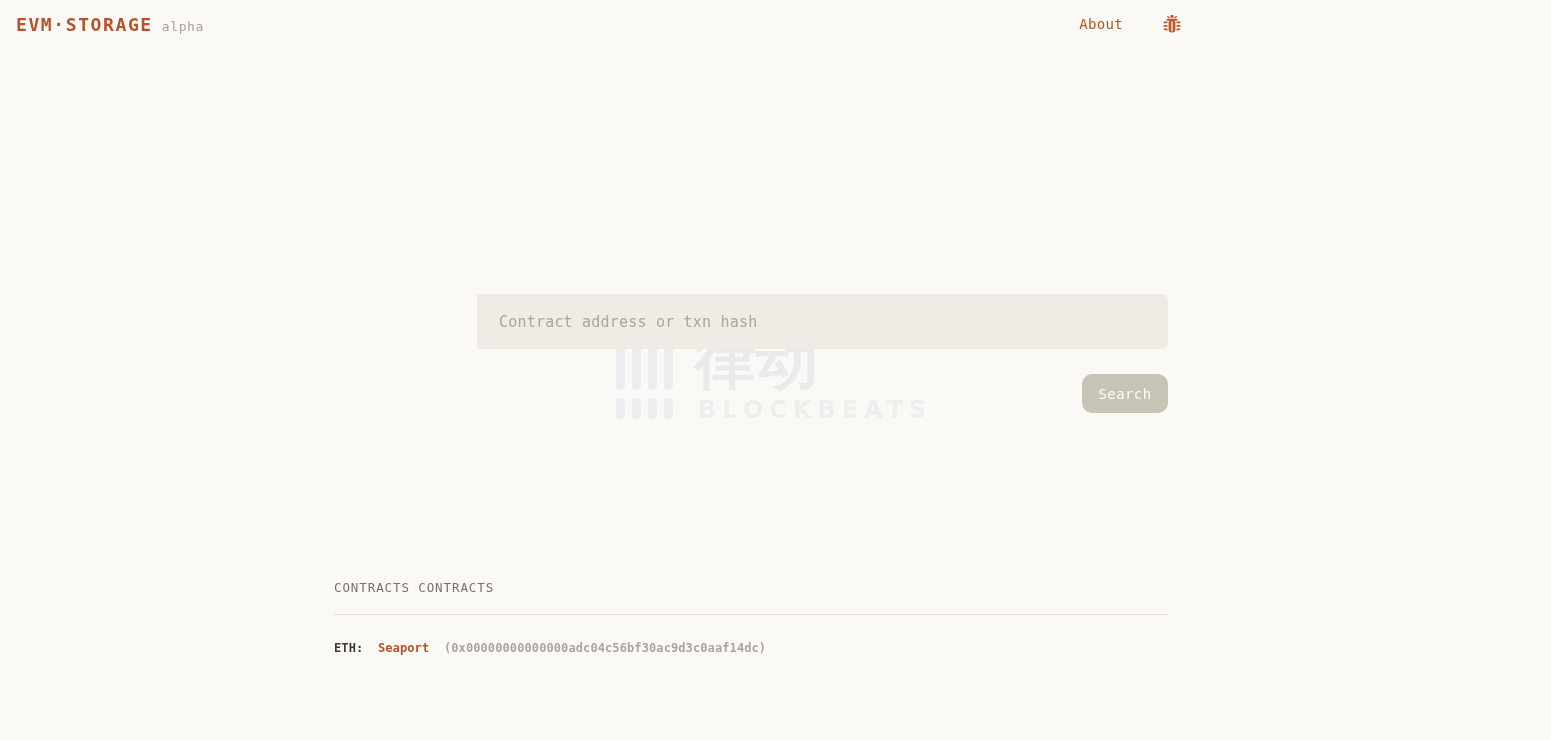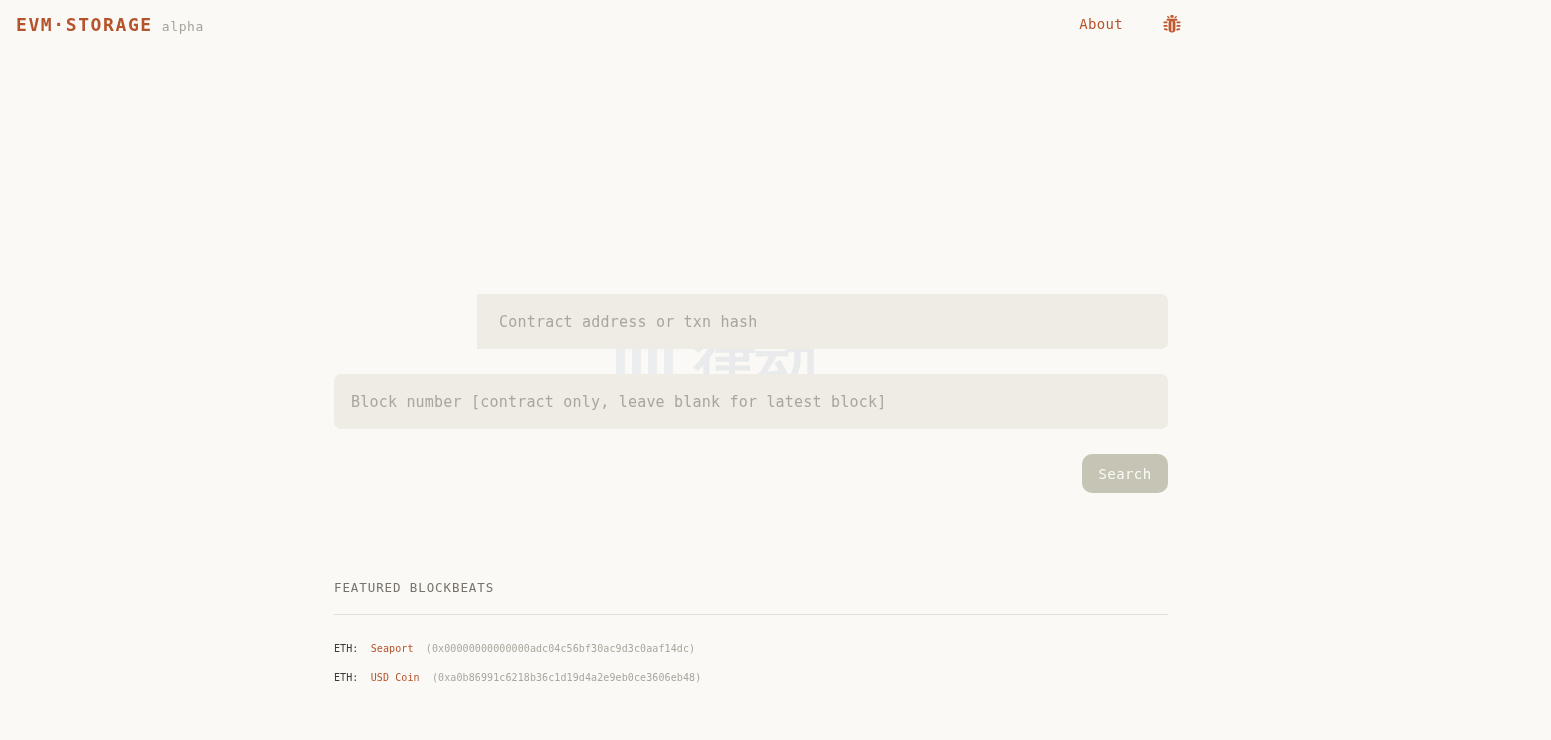--- a/index.html
+++ b/index.html
@@ -191,24 +191,25 @@
     margin-top: 19px;
     width: 834px;
     height: 1px;
     background: #e2dfd6;
   }
   .featured-list {
     margin-top: 19px;
   }
   .featured-item {
     font-family: "DejaVu Sans Mono", "Liberation Mono", monospace;
-    font-size: 10px;
+    font-size: 12px;
     line-height: 29px;
     white-space: nowrap;
     letter-spacing: 0.1px;
+    font-weight: bold;
   }
   .fi-chain {
     color: #3d3a35;
   }
   .fi-name {
     color: #b5532b;
     text-decoration: none;
     cursor: pointer;
   }
   .fi-addr {
@@ -264,39 +265,33 @@
     <text x="86" y="92" font-family="DejaVu Sans, sans-serif" font-size="24" font-weight="bold" letter-spacing="6" fill="#e1e4e8">BLOCKBEATS</text>
   </svg>
 </div>
 
 <div class="main">
 
   <div class="search-row">
     <input class="addr-input" type="text" placeholder="Contract address or txn hash" style="">
   </div>
 
-  <input class="block-input" type="text" placeholder="Block number [contract only, leave blank for latest block]" style="">
 
   <div class="search-btn-row">
     <button class="search-btn">Search</button>
   </div>
 </div>
 
 <div class="featured">
-  <div class="featured-title">FEATURED BLOCKBEATS</div>
+  <div class="featured-title">CONTRACTS CONTRACTS</div>
   <div class="featured-divider"></div>
   <div class="featured-list">
 
     <div class="featured-item">
       <span class="fi-chain">ETH:</span>
       <span>&nbsp;</span><a class="fi-name" href="#">Seaport</a><span>&nbsp;</span>
       <span class="fi-addr">(0x00000000000000adc04c56bf30ac9d3c0aaf14dc)</span>
     </div>
 
-    <div class="featured-item">
-      <span class="fi-chain">ETH:</span>
-      <span>&nbsp;</span><a class="fi-name" href="#">USD Coin</a><span>&nbsp;</span>
-      <span class="fi-addr">(0xa0b86991c6218b36c1d19d4a2e9eb0ce3606eb48)</span>
-    </div>
 
 
   </div>
 </div>
 
 </body></html>

